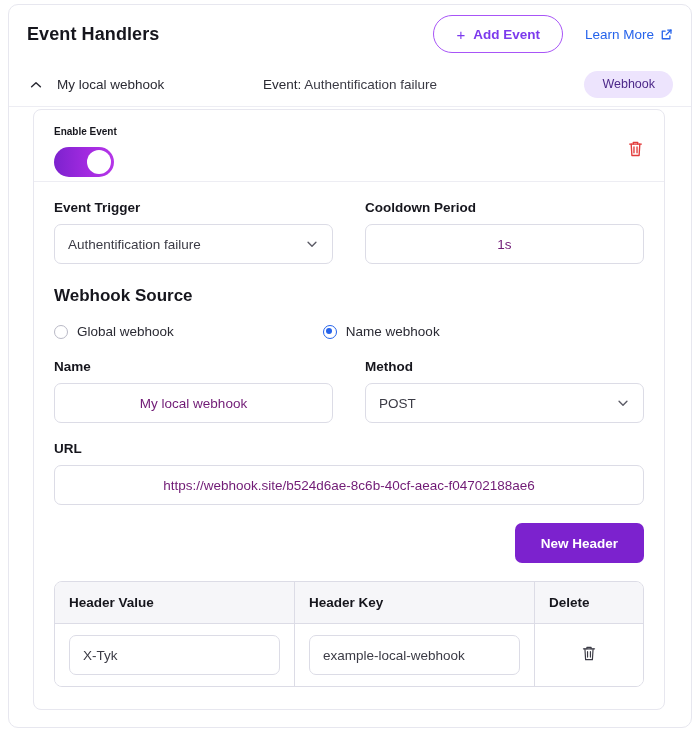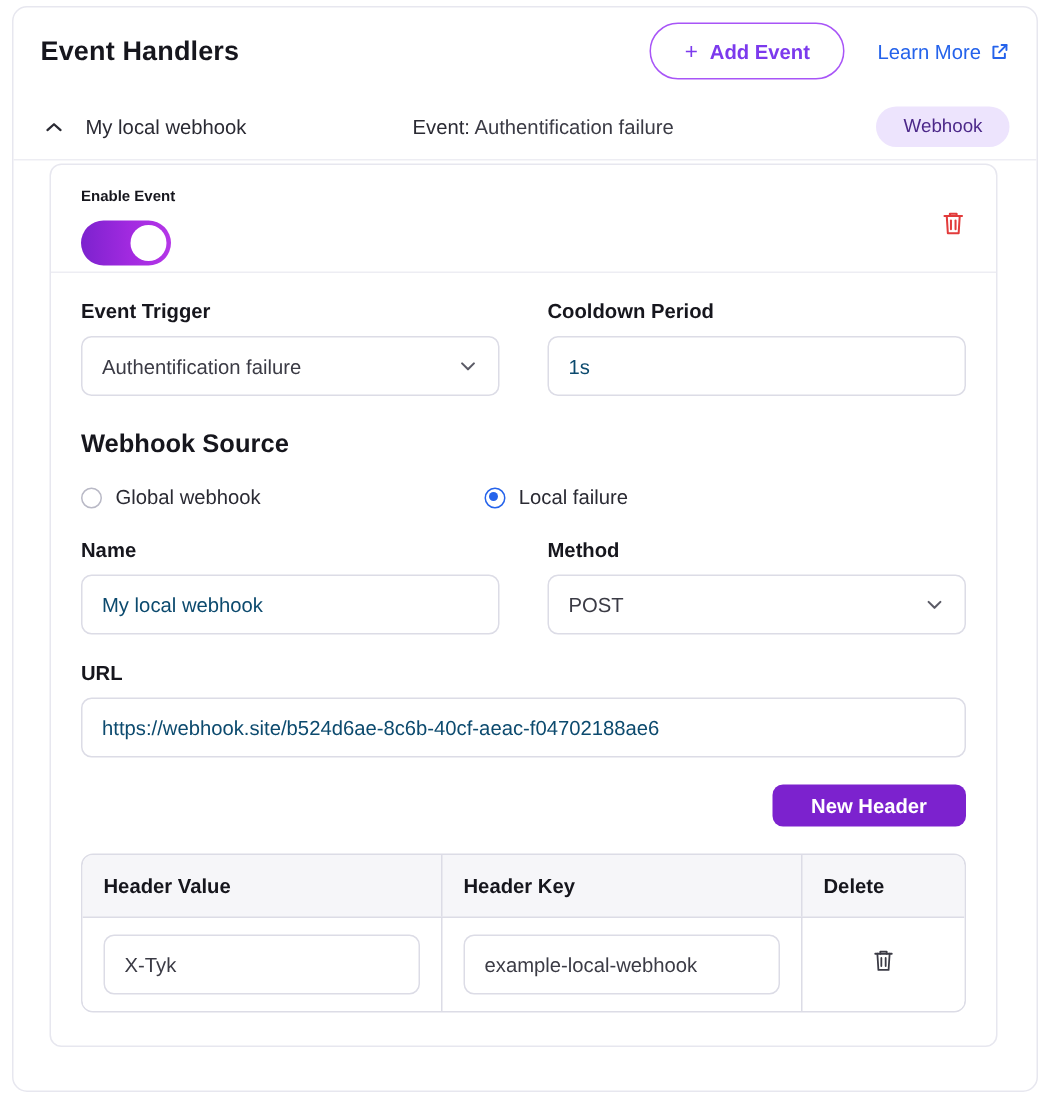--- a/index.html
+++ b/index.html
@@ -91,21 +91,21 @@
     display: flex; align-items: center; justify-content: center;
     cursor: pointer;
     margin-right: 12px;
   }
   .acc-name {
     font-size: 13.5px;
     color: #2a2a33;
   }
   .acc-event {
     position: absolute;
-    left: 266px;
+    left: 254px;
     font-size: 13.5px;
     color: #3b3b45;
   }
   .acc-event .lbl { color: #2a2a33; }
   .badge {
     margin-left: auto;
     background: #ede4fd;
     color: #4c2889;
     font-size: 12.5px;
     font-weight: normal;
@@ -179,21 +179,21 @@
     background: #ffffff;
     display: flex;
     align-items: center;
     padding: 0 13px;
     font-size: 13.5px;
     color: #3b3b45;
     width: 100%;
   }
   .field.select { justify-content: space-between; cursor: pointer; }
   .field .chev { color: #5b5b66; display: flex; align-items: center; }
-  .field.input { color: #0c4a6e; }
+  .field.input { color: #701a75; justify-content: center; }
 
   .section-title {
     font-size: 17px;
     font-weight: bold;
     color: #16161d;
     margin: 22px 0 18px 0;
   }
 
   .radio-row {
     display: flex;
@@ -239,21 +239,21 @@
     justify-content: flex-end;
     margin-top: 18px;
   }
   .new-header-btn {
     background: #7c22ce;
     color: #ffffff;
     font-size: 13.5px;
     font-weight: bold;
     border: none;
     border-radius: 7px;
-    height: 28px;
+    height: 40px;
     padding: 0 26px;
     cursor: pointer;
   }
 
   
   .table {
     margin-top: 18px;
     border: 1px solid #dcdce6;
     border-radius: 8px;
     overflow: hidden;
@@ -377,21 +377,21 @@
 
         <div class="section-title">Webhook Source</div>
 
         <div class="radio-row">
           <div class="radio-item">
             <span class="radio"></span>
             <span>Global webhook</span>
           </div>
           <div class="radio-item second">
             <span class="radio checked"></span>
-            <span>Local failure</span>
+            <span>Name webhook</span>
           </div>
         </div>
 
         <div class="row2">
           <div class="col">
             <span class="label-reg">Name</span>
             <div class="field input">
               <span>My local webhook</span>
             </div>
           </div>

